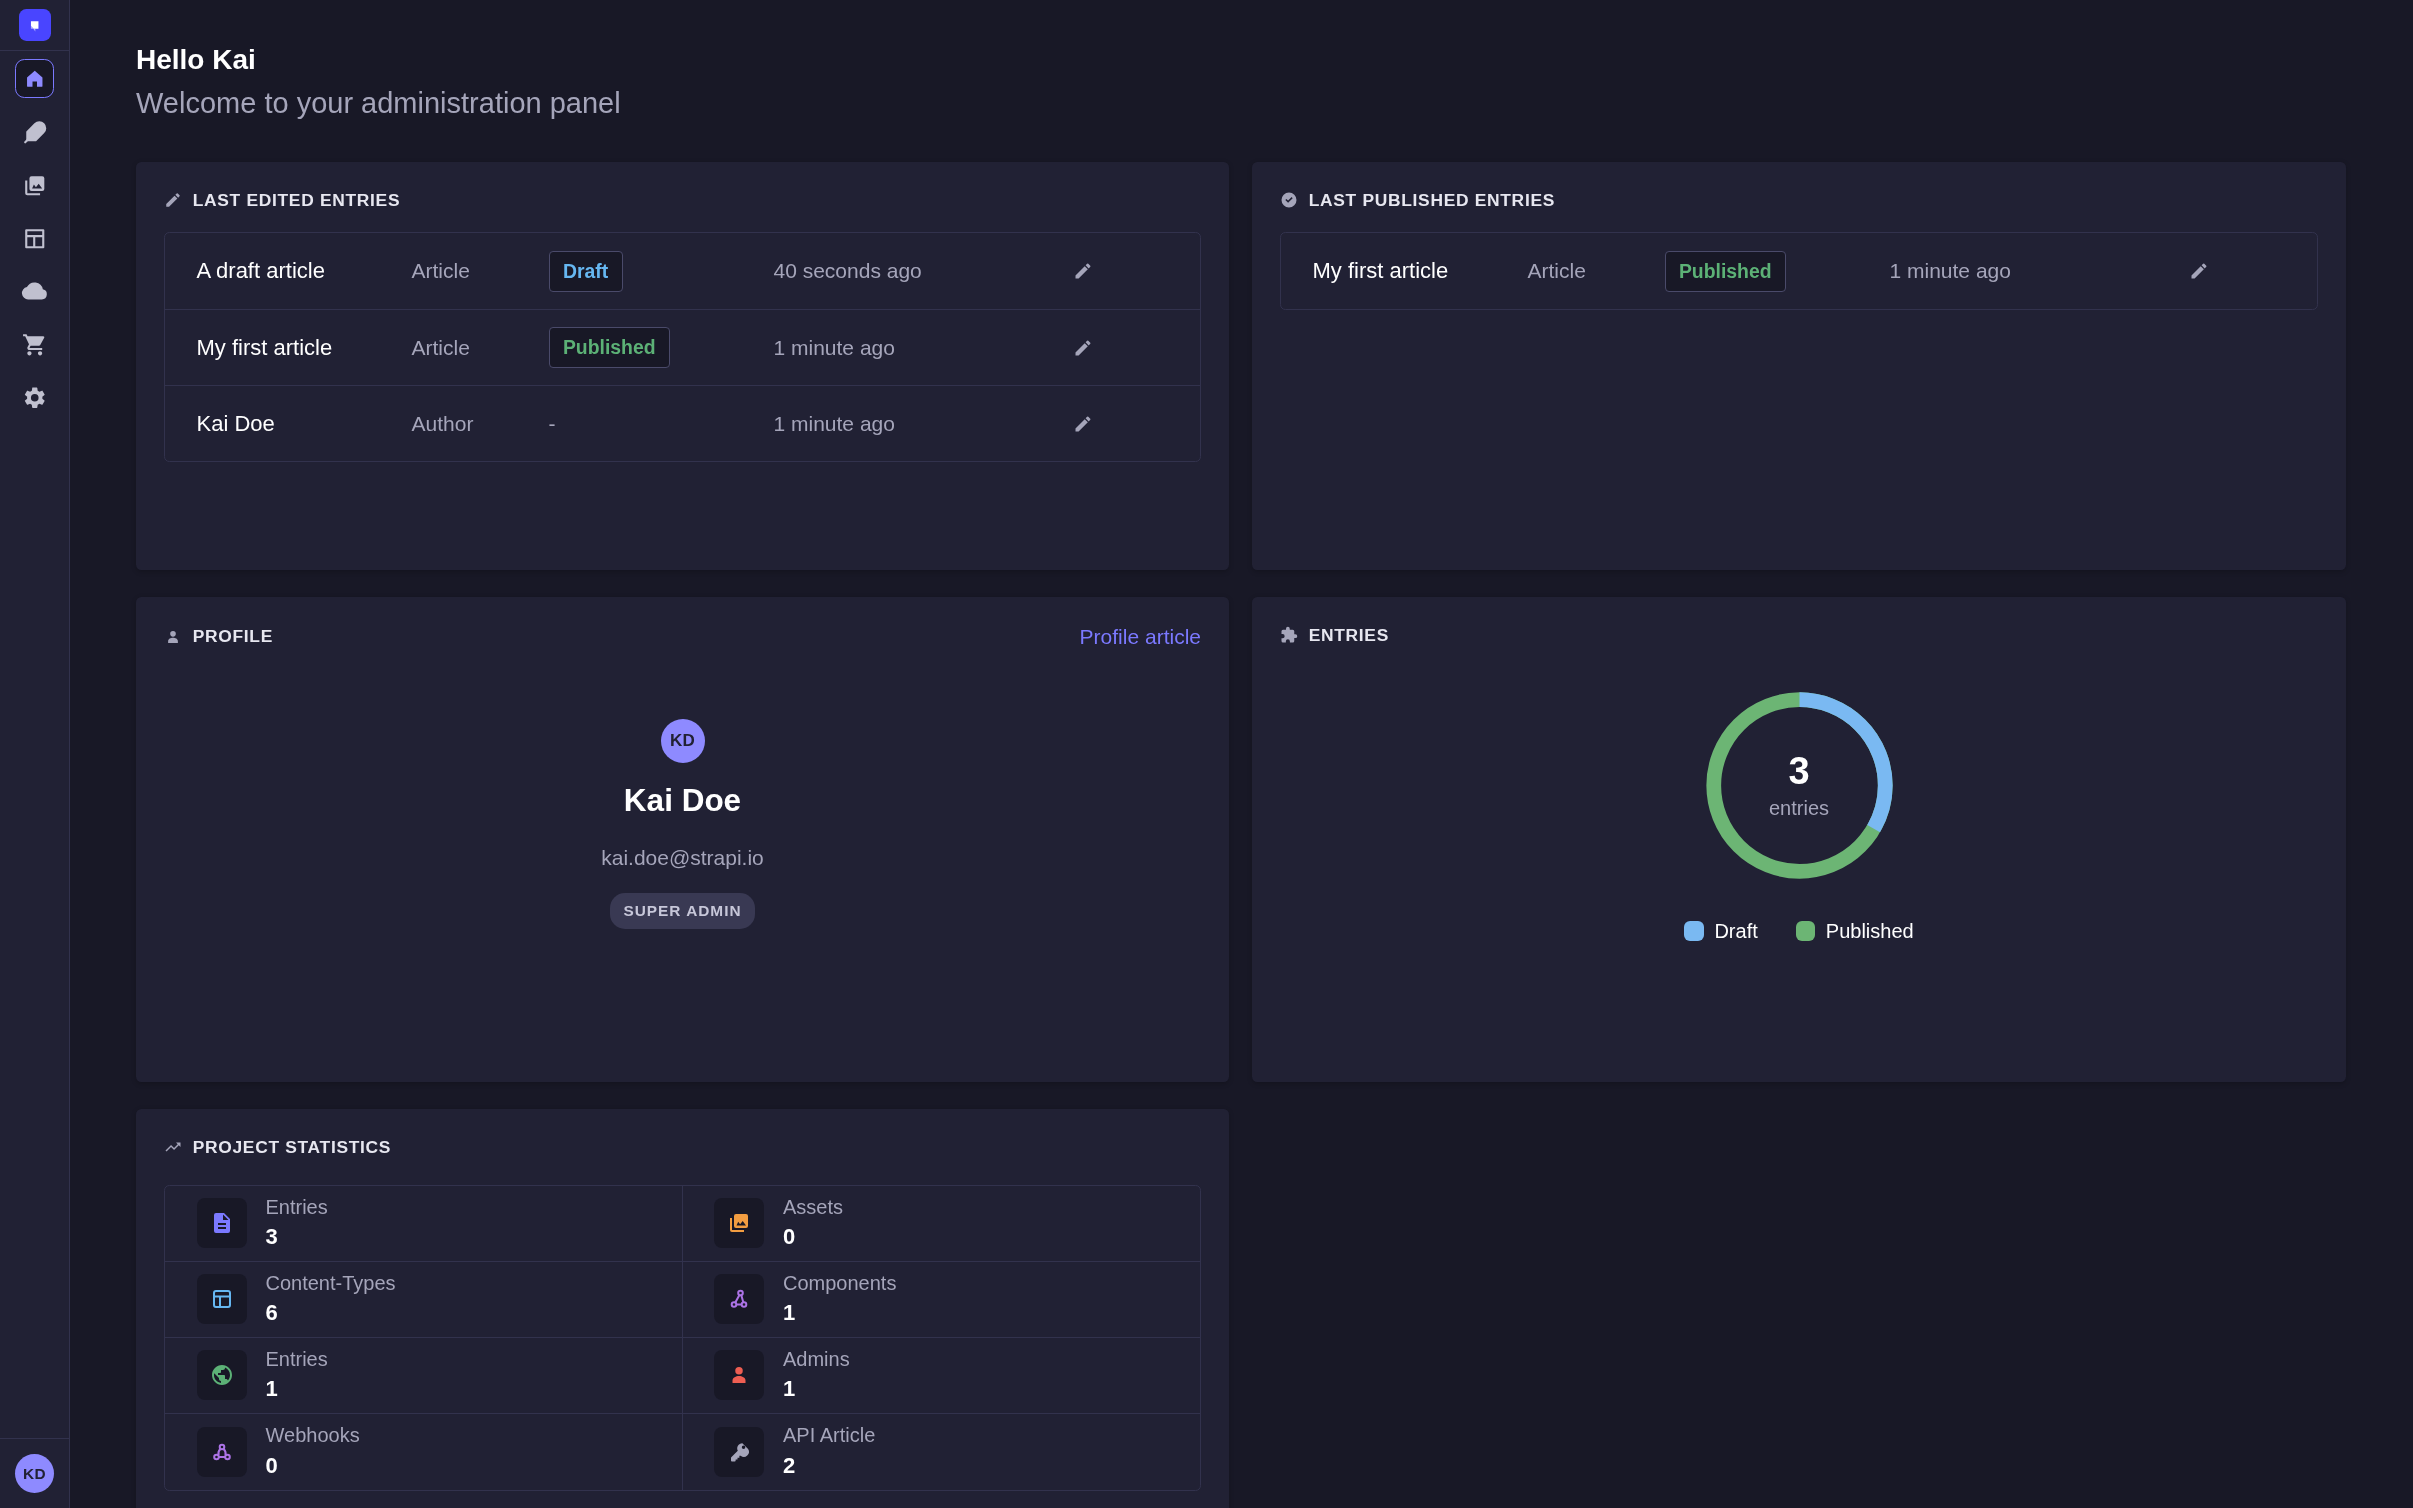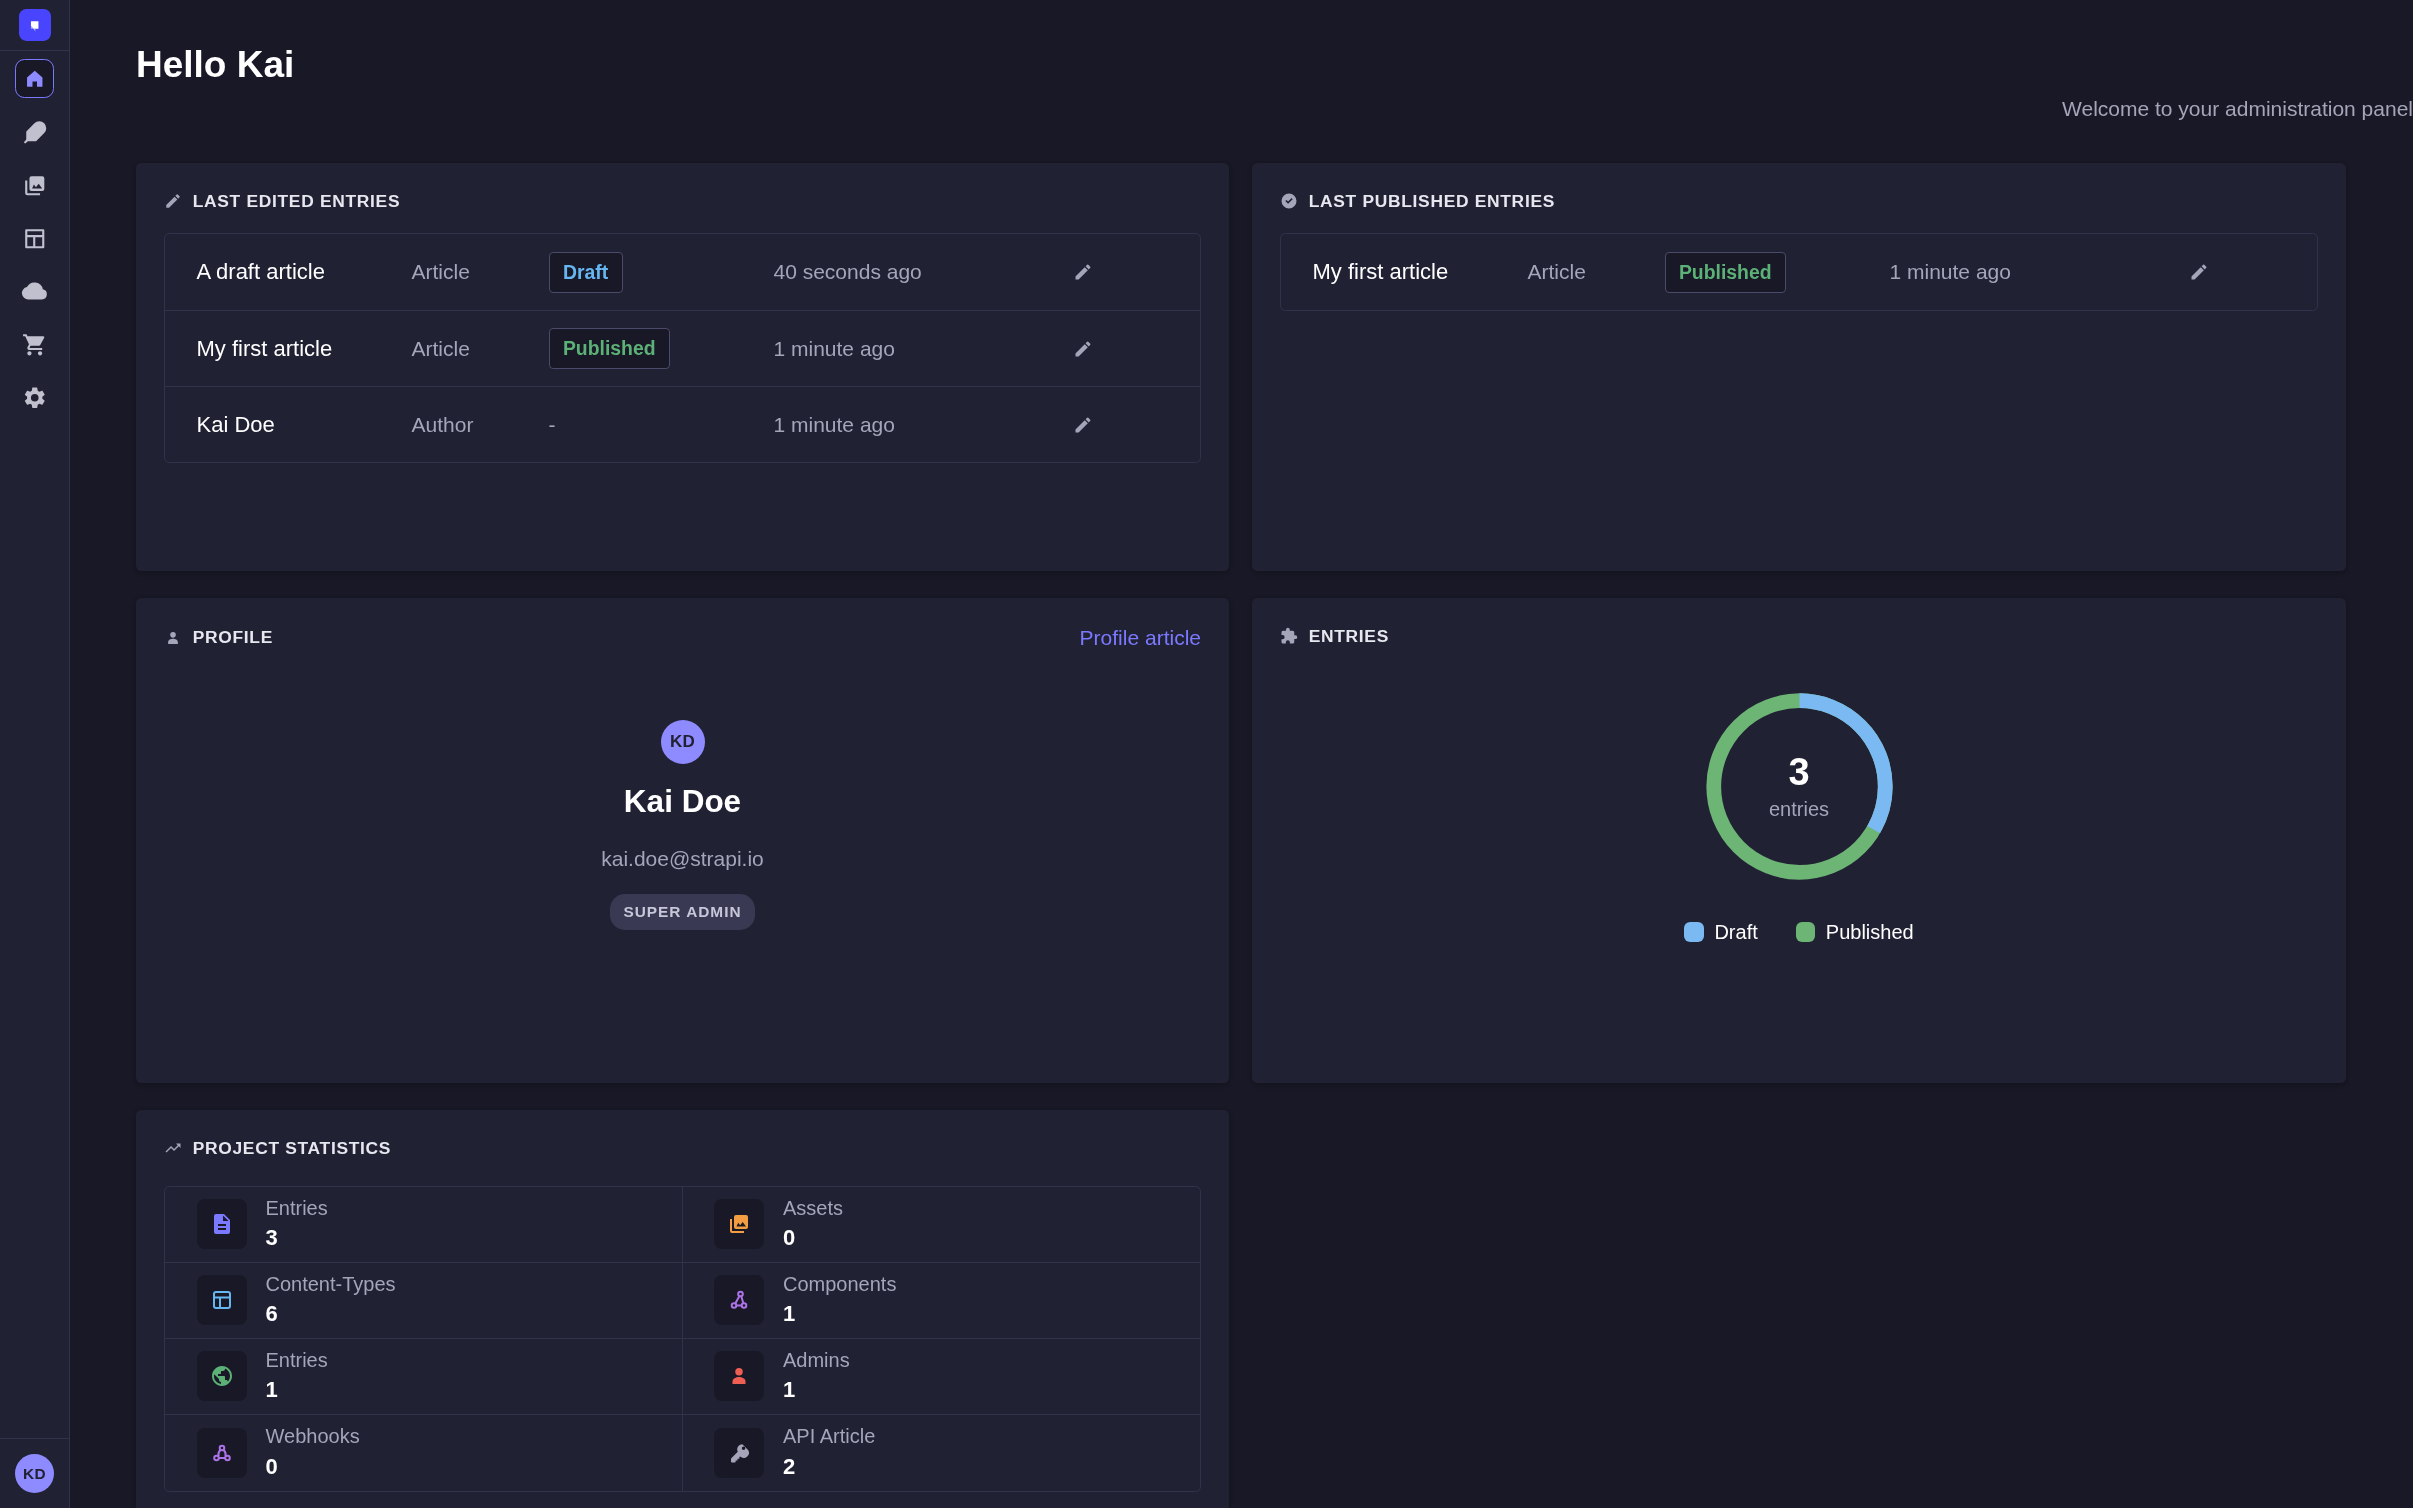--- a/index.html
+++ b/index.html
@@ -38,22 +38,22 @@
     width:100%; height:70px; border-top:0.7px solid #32324d; flex:none;
     display:flex; align-items:center; justify-content:center;
   }
   .avatar-sm {
     width:39px; height:39px; border-radius:50%; background:#8e8aff; border:none;
     color:#212134; font-size:15.4px; font-weight:700; display:flex; align-items:center;
     justify-content:center; cursor:pointer; font-family:inherit; letter-spacing:0.3px;
   }
   
   .main { position:absolute; left:70px; top:0; right:0; bottom:0; padding:44px 0 0 66px; }
-  .page-title { font-size:37px; font-weight:700; color:#ffffff; }
-  .page-subtitle { margin-top:10.7px; font-size:21px; color:#a5a5ba;text-align:right; }
+  .page-title { font-size:28px; font-weight:700; color:#ffffff; }
+  .page-subtitle { margin-top:10.7px; font-size:29px; color:#a5a5ba; }
   .content-grid {
     margin-top:42px;
     display:grid;
     grid-template-columns:1093px 1094px;
     column-gap:23px; row-gap:27px;
   }
   .panel {
     background:#212134; border-radius:5.4px; padding:28px;
     box-shadow:0 1.3px 5.4px rgba(3,3,5,0.2);
   }

